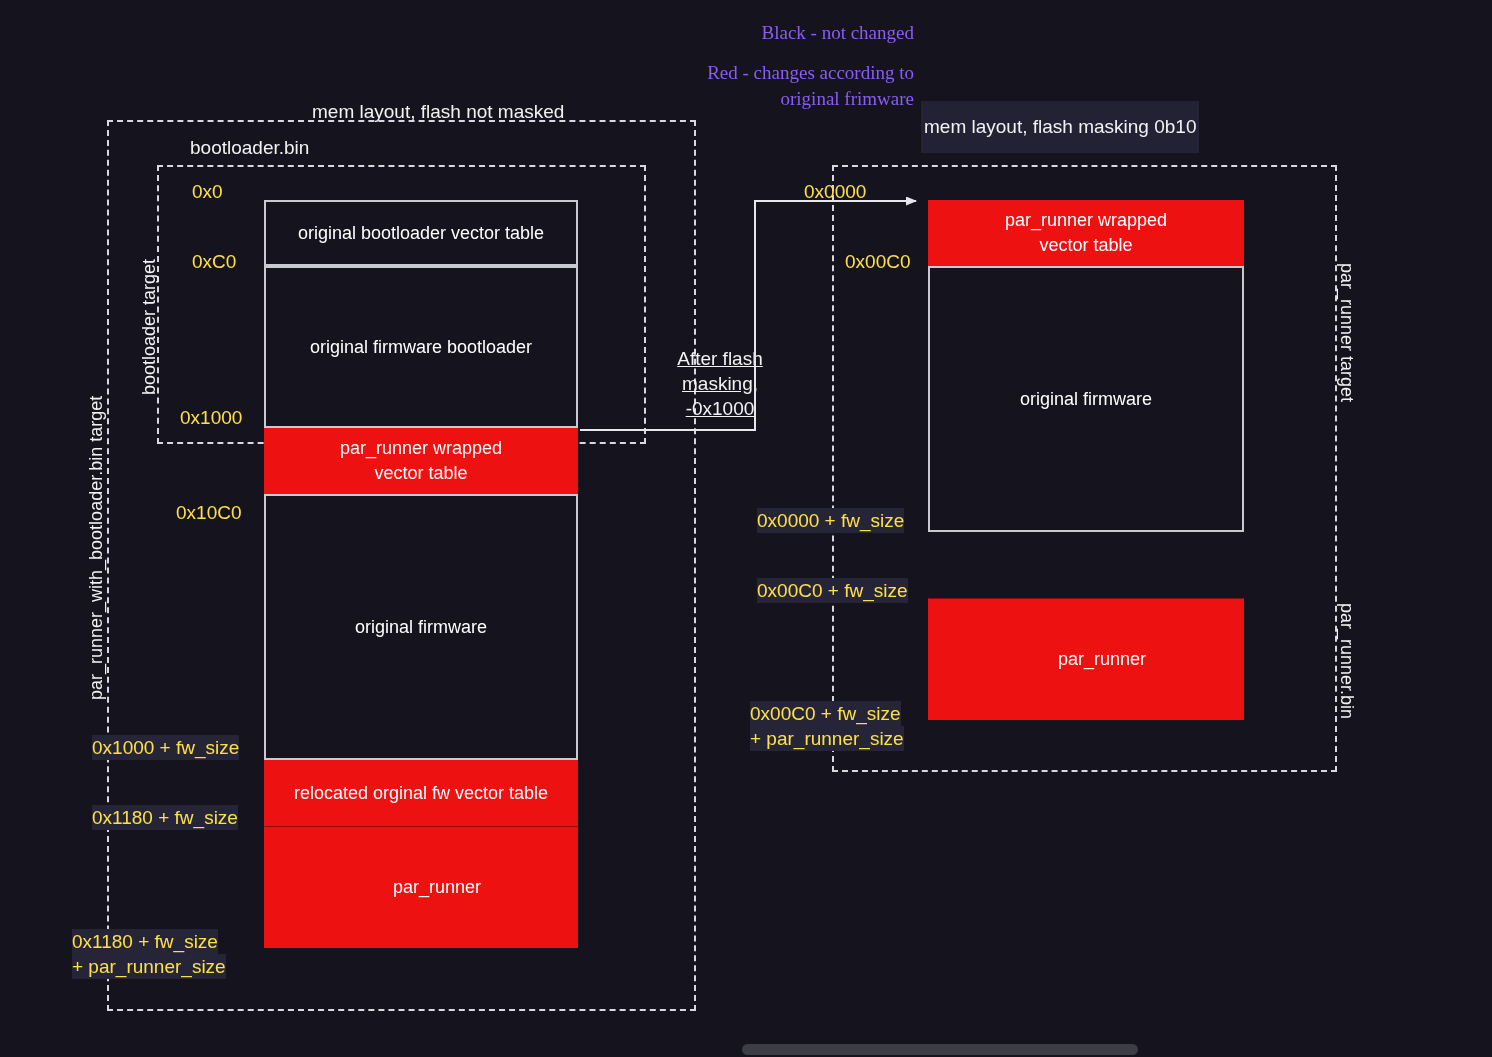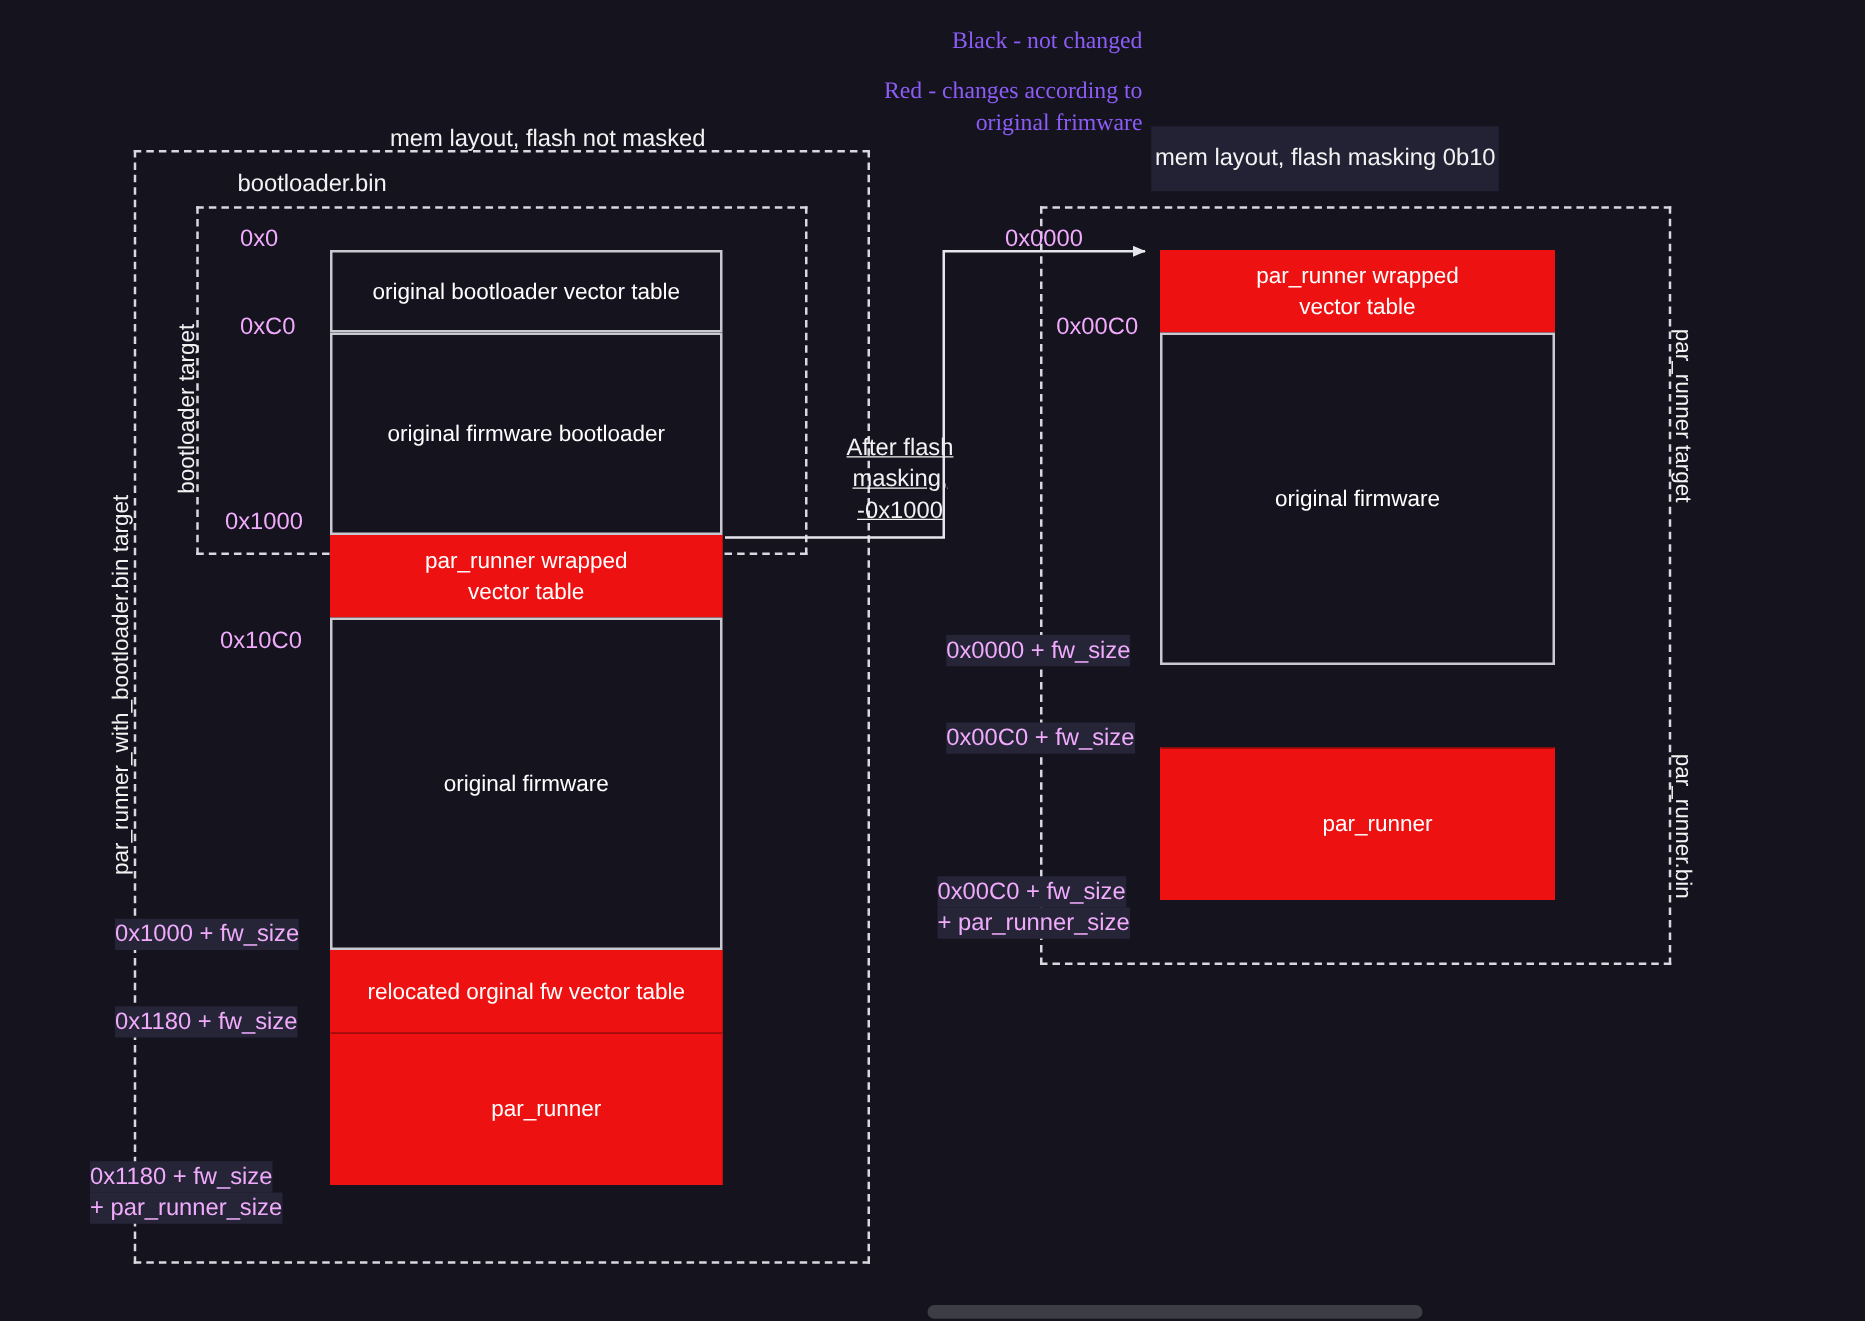--- a/index.html
+++ b/index.html
@@ -70,21 +70,21 @@
     border: 1px solid #ee1111;
     color: #ffffff;
   }
   .mem-box.red.divider-top { border-top: 1px solid #8a0a0a; padding-left: 32px; }
 
   
   .addr {
     position: absolute;
     font-size: 19px;
     line-height: 25px;
-    color: #f0abfc;
+    color: #fde047;
     white-space: pre;
   }
   .addr.hl { background: #262537; }
 
   
   .vlabel {
     position: absolute;
     font-size: 18px;
     color: #f2f2f2;
     white-space: nowrap;

